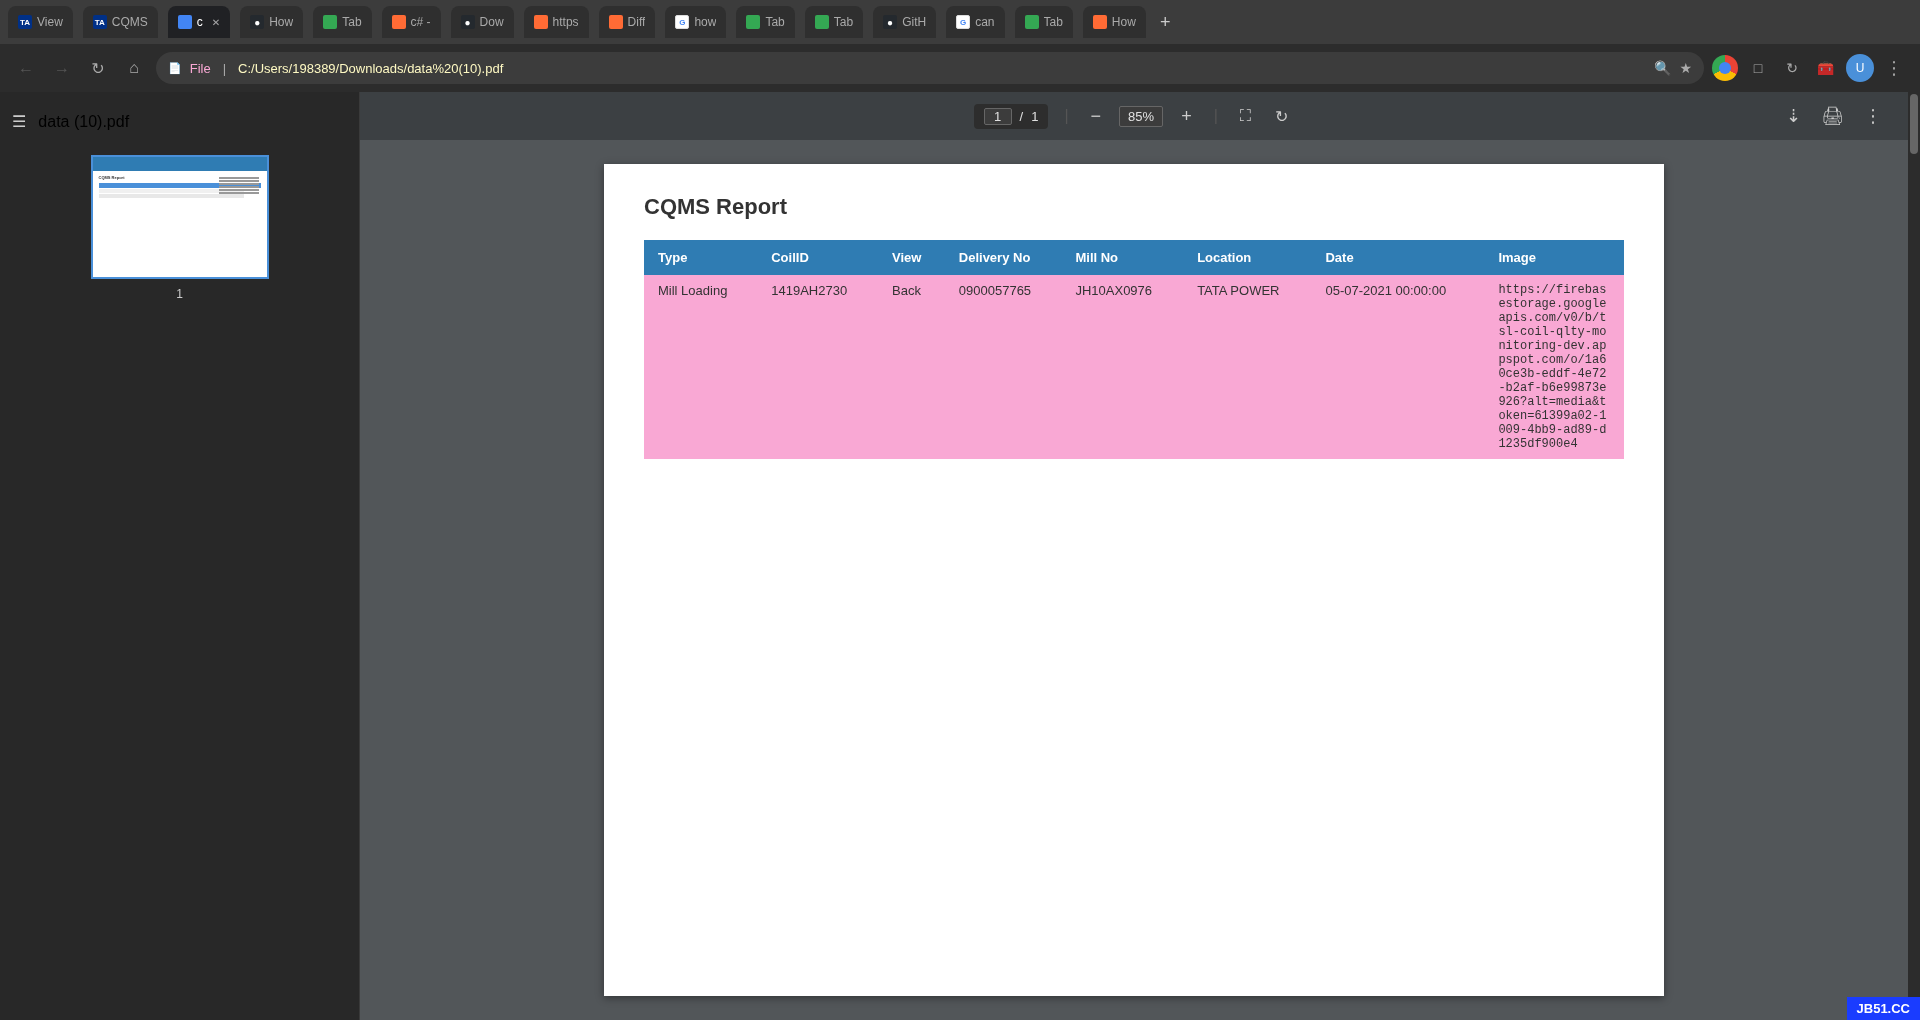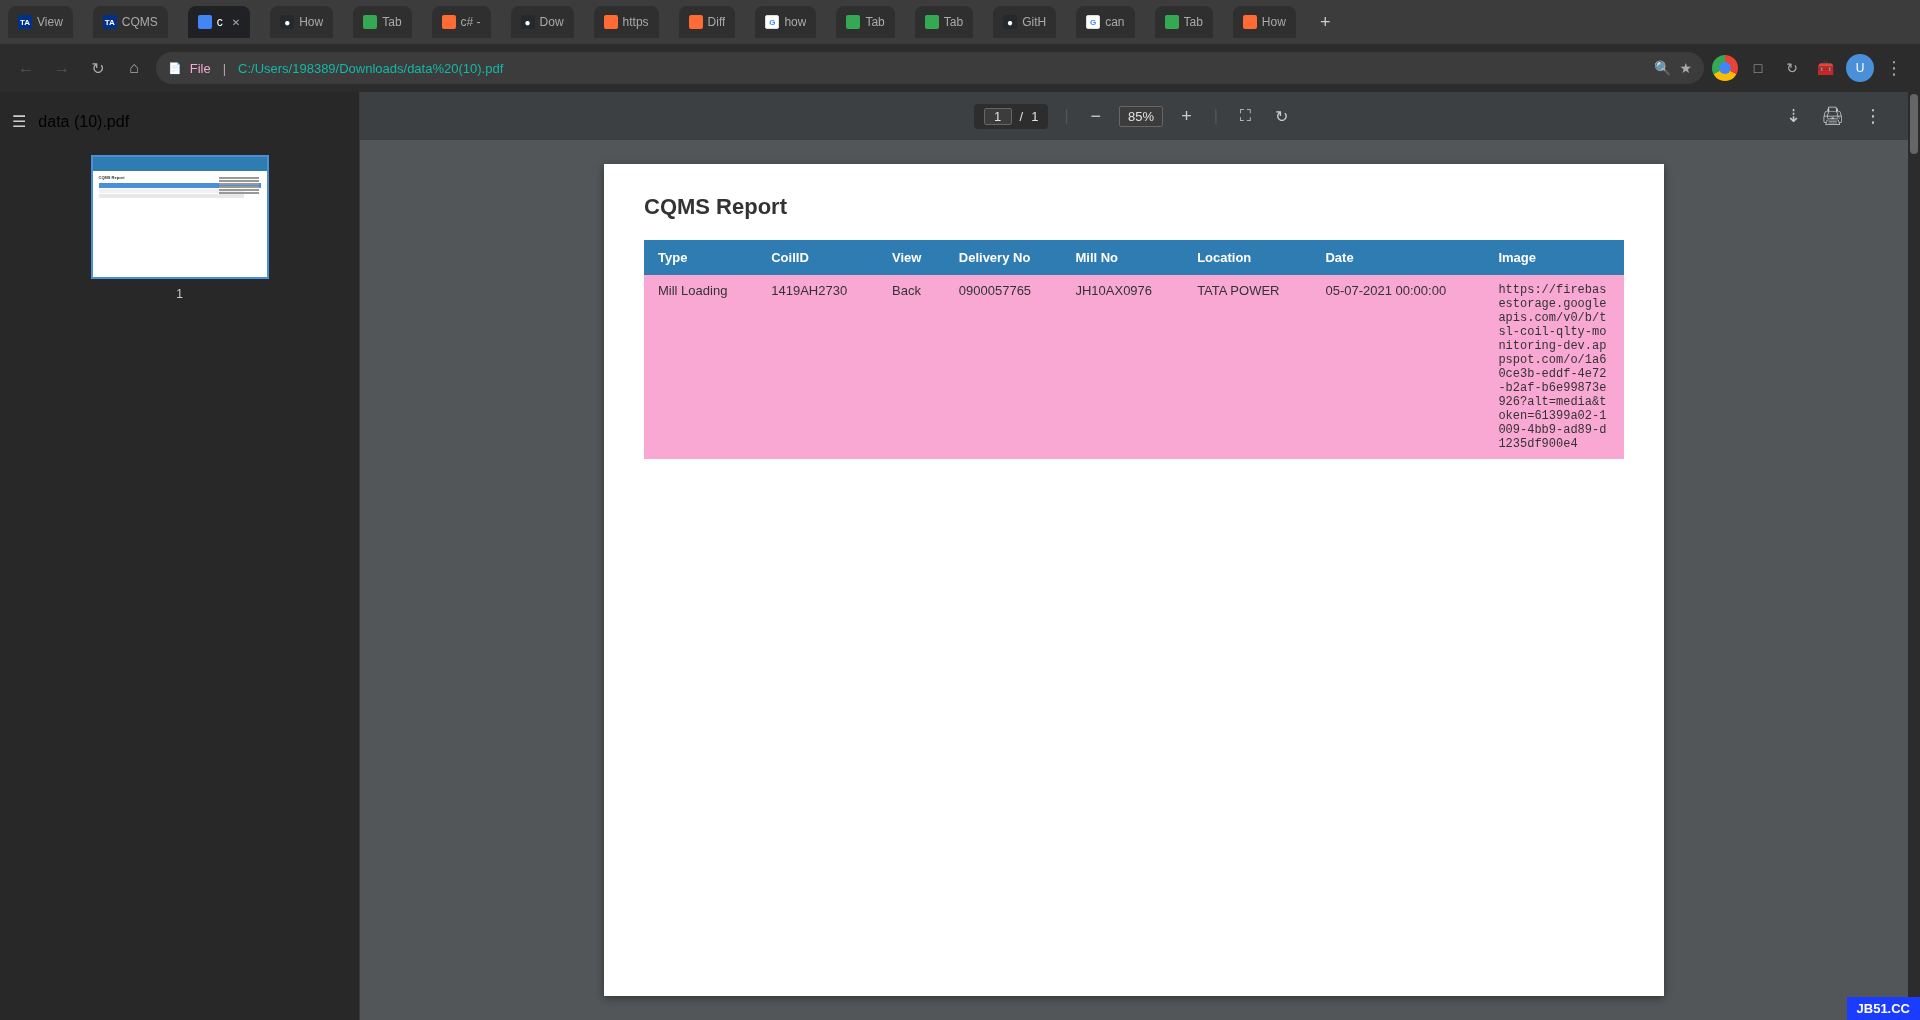--- a/index.html
+++ b/index.html
@@ -1,33 +1,33 @@
 <!DOCTYPE html>
 <html><head>
   <meta charset="utf-8">
   <style>
     * { margin: 0; padding: 0; box-sizing: border-box; }
     body { width: 1920px; height: 1020px; overflow: hidden; font-family: Arial, sans-serif; background: #202124; display: flex; flex-direction: column; }
 
     
-    .browser-top { background: #3c3c3c; height: 44px; display: flex; align-items: center; padding: 4px 8px; gap: 20px; }
+    .browser-top { background: #3c3c3c; height: 44px; display: flex; align-items: center; padding: 4px 8px; gap: 10px; }
     .browser-tab { display: flex; align-items: center; height: 32px; padding: 0 10px; border-radius: 8px 8px 0 0; font-size: 12px; color: #ccc; white-space: nowrap; overflow: hidden; max-width: 140px; gap: 5px; }
     .browser-tab.active { background: #202124; color: #fff; }
     .browser-tab.inactive { background: #2f2f2f; color: #aaa; }
     .tab-favicon { width: 14px; height: 14px; border-radius: 2px; flex-shrink: 0; }
     .tab-label { overflow: hidden; text-overflow: ellipsis; }
     .tab-close { margin-left: 4px; opacity: 0.6; font-size: 10px; }
     .new-tab-btn { color: #ccc; font-size: 18px; margin-left: 4px; cursor: pointer; }
 
     .browser-toolbar { background: #2c2c2c; height: 48px; display: flex; align-items: center; padding: 0 12px; gap: 8px; }
     .nav-btn { width: 28px; height: 28px; border-radius: 50%; display: flex; align-items: center; justify-content: center; color: #aaa; font-size: 16px; cursor: pointer; }
     .nav-btn.disabled { color: #555; cursor: default; }
     .address-bar { flex: 1; height: 32px; background: #3c3c3c; border-radius: 16px; display: flex; align-items: center; padding: 0 12px; gap: 8px; color: #ccc; font-size: 13px; }
     .address-bar-icon { color: #aaa; font-size: 11px; }
-    .address-text { flex: 1; color: #14b8a6; font-size: 13px; }
+    .address-text { flex: 1; color: #fef9c3; font-size: 13px; }
     .toolbar-icons { display: flex; align-items: center; gap: 6px; }
     .toolbar-icon-btn { width: 28px; height: 28px; border-radius: 50%; display: flex; align-items: center; justify-content: center; color: #aaa; font-size: 14px; cursor: pointer; }
 
     
     .main-area { display: flex; flex: 1; overflow: hidden; }
 
     
     .sidebar { width: 360px; background: #282828; display: flex; flex-direction: column; align-items: center; padding: 12px 0; border-right: 1px solid #3a3a3a; }
     .pdf-toolbar { width: 100%; display: flex; align-items: center; padding: 8px 12px; gap: 6px; }
     .hamburger-btn { color: #ccc; font-size: 16px; cursor: pointer; margin-right: 6px; }

